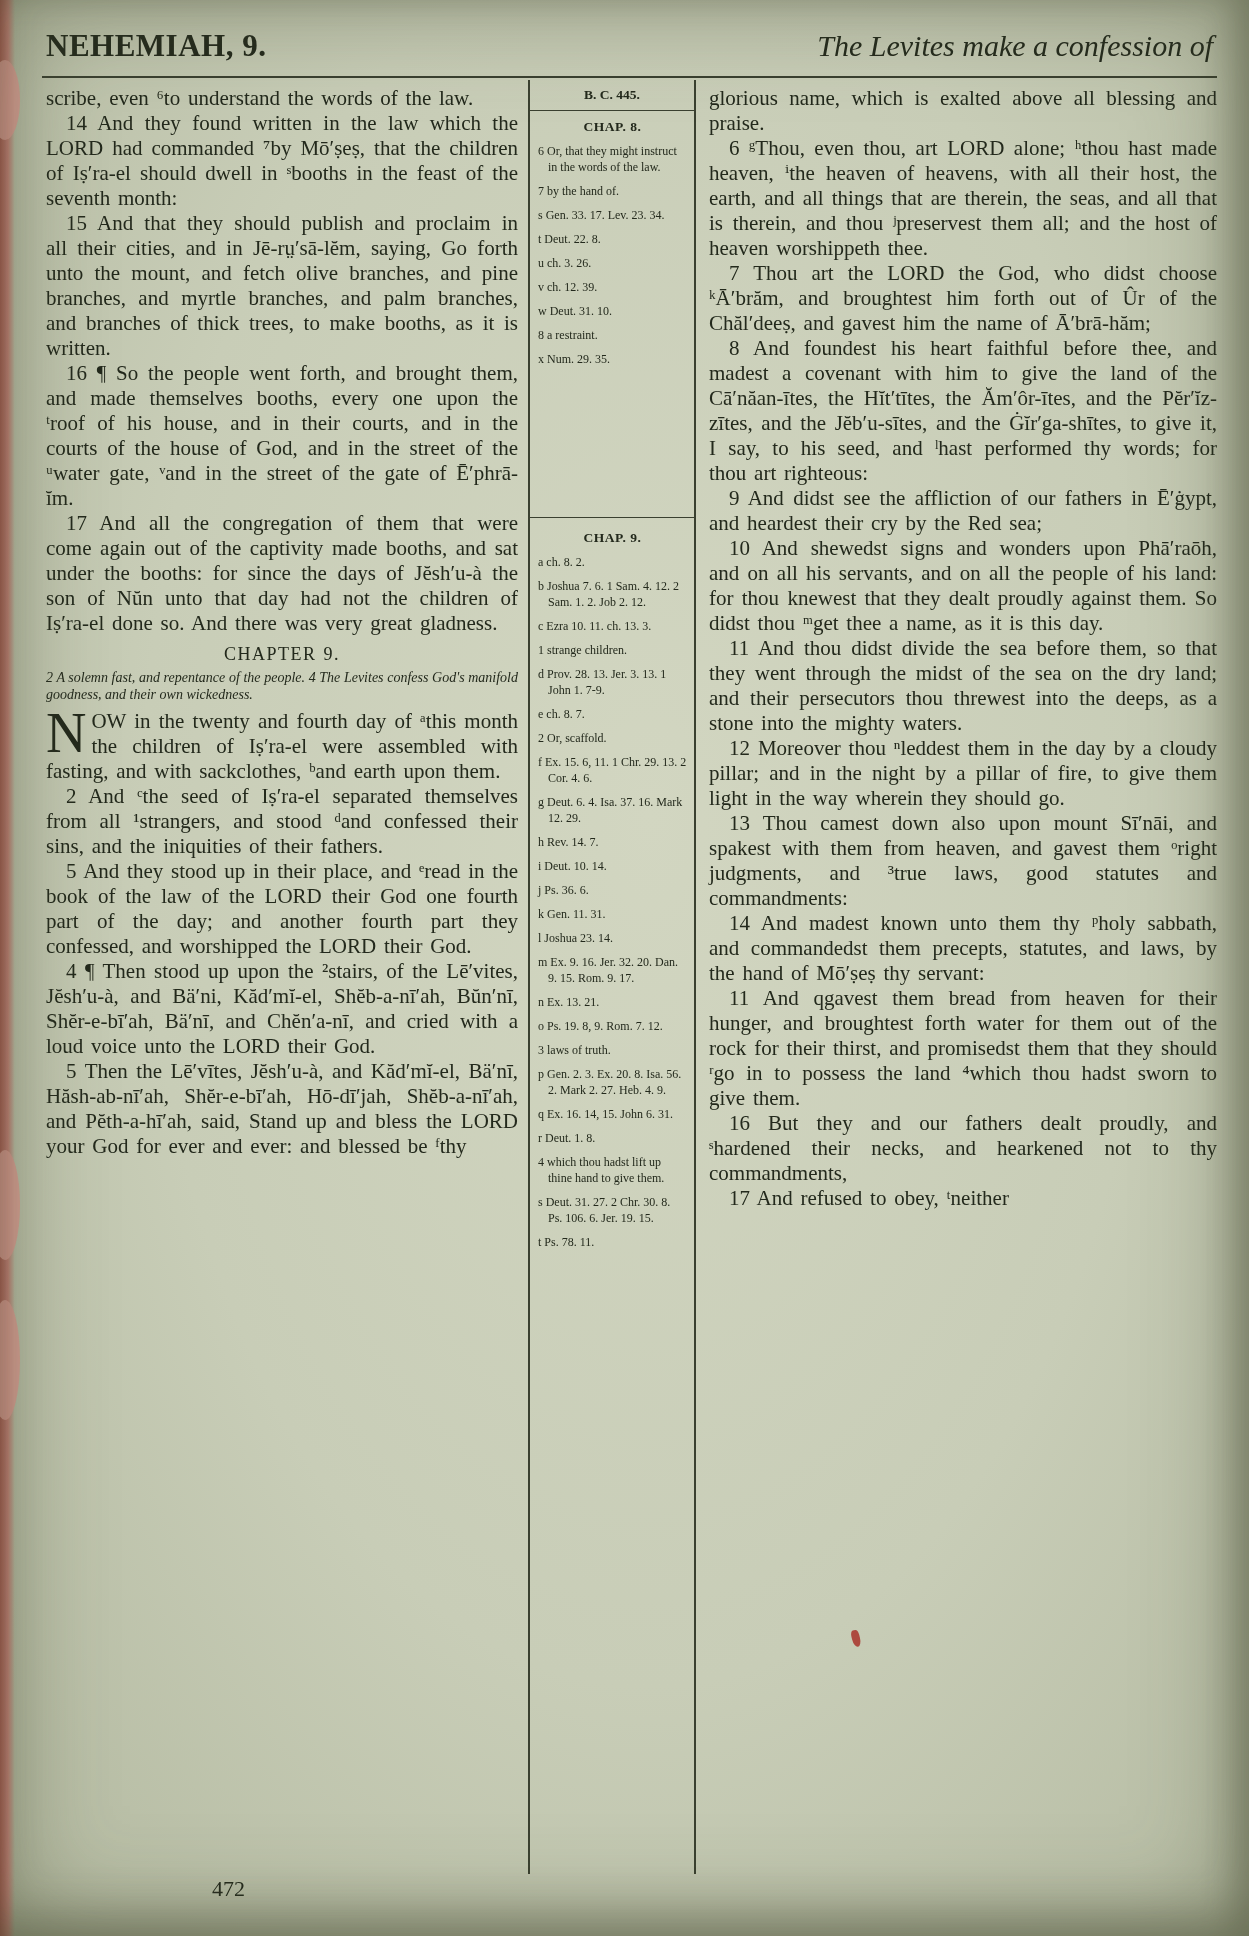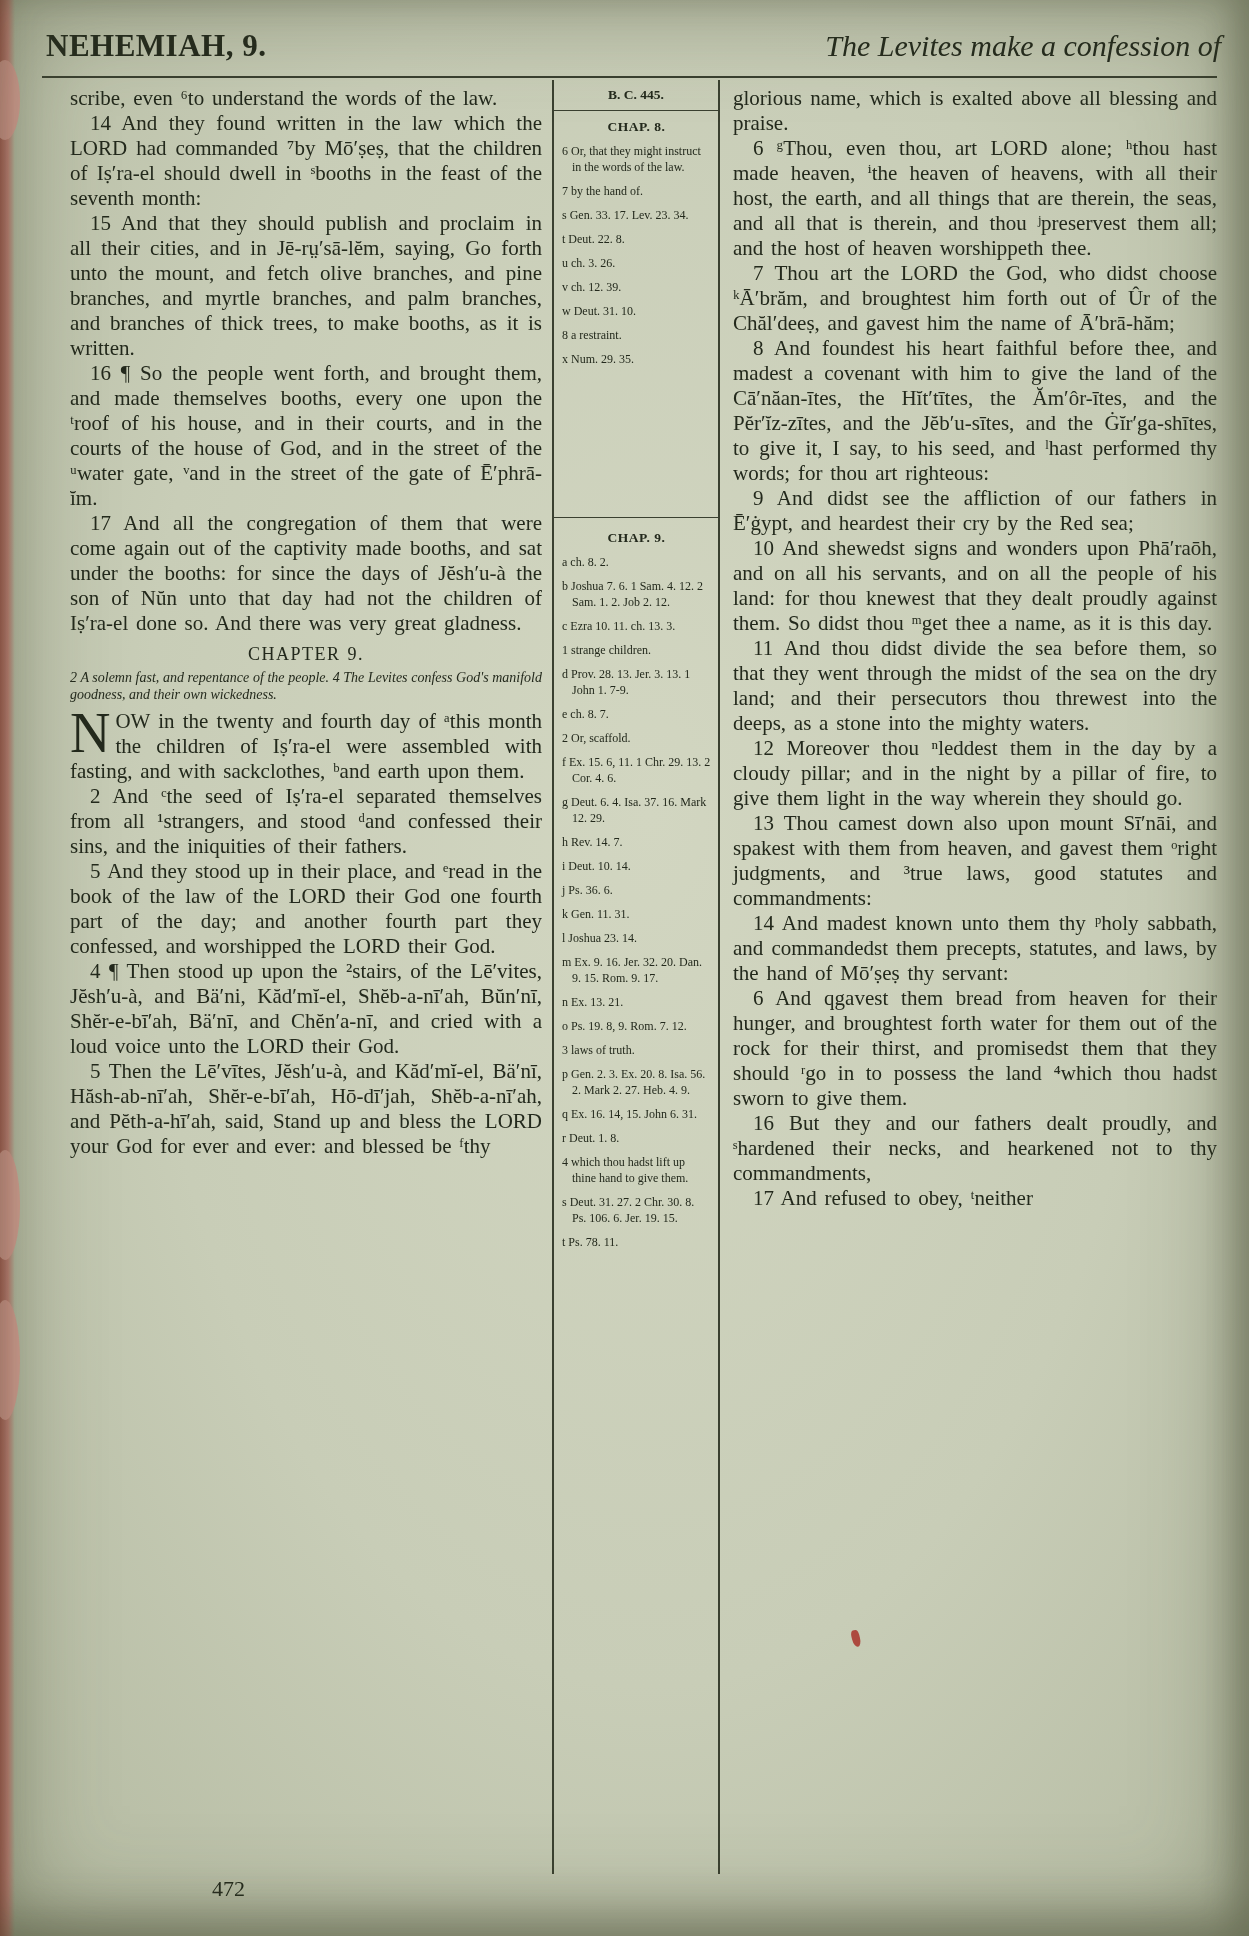--- a/index.html
+++ b/index.html
@@ -24,38 +24,38 @@
   .edge-blob {
     position: absolute; left: -10px; width: 30px;
     background: #e2a198; border-radius: 50%; opacity: .9; z-index: 2;
   }
   .edge-blob.b1 { top: 60px;  height: 80px; }
   .edge-blob.b2 { top: 1150px; height: 110px; }
   .edge-blob.b3 { top: 1300px; height: 120px; }
 
   
   .header {
-    position: absolute; top: 28px; left: 46px; right: 28px;
+    position: absolute; top: 28px; left: 46px; right: 36px;
     display: flex; justify-content: space-between; align-items: baseline;
     z-index: 3;
     gap: 8px;
   }
   .h-left  { font-weight: bold; font-size: 31px; letter-spacing: .5px; }
   .h-right { font-style: italic; font-size: 30px; }
   .header-rule {
     position: absolute; top: 76px; left: 42px; right: 32px;
     border-top: 2.5px solid #3a4030; z-index: 3;
   }
 
   
   .columns {
     position: absolute; top: 80px; left: 46px; right: 32px; bottom: 62px;
     display: flex; z-index: 3; overflow: hidden;
   }
-  .col-left  { width: 482px; padding: 6px 10px 0 0; box-sizing: border-box; margin-left: 24px; }
+  .col-left  { width: 482px; padding: 6px 10px 0 0; box-sizing: border-box; }
   .col-center {
     width: 168px; box-sizing: border-box;
     border-left: 2px solid #3a4030; border-right: 2px solid #3a4030;
     padding: 4px 7px 0 8px;
     font-size: 12.5px;
   }
   .col-right { flex: 1; padding: 6px 0 0 13px; box-sizing: border-box; }
 
   
   .verse {
@@ -201,21 +201,21 @@
         <p class="verse cont">glorious name, which is exalted above all blessing and praise.</p>
         <p class="verse">6 ᵍThou, even thou, art LORD alone; ʰthou hast made heaven, ⁱthe heaven of heavens, with all their host, the earth, and all things that are therein, the seas, and all that is therein, and thou ʲpreservest them all; and the host of heaven worshippeth thee.</p>
         <p class="verse">7 Thou art the LORD the God, who didst choose ᵏĀ′brăm, and broughtest him forth out of Ûr of the Chăl′deeṣ, and gavest him the name of Ā′brā-hăm;</p>
         <p class="verse">8 And foundest his heart faithful before thee, and madest a covenant with him to give the land of the Cā′năan-ītes, the Hĭt′tītes, the Ăm′ôr-ītes, and the Pĕr′ĭz-zītes, and the Jĕb′u-sītes, and the Ġĭr′ga-shītes, to give it, I say, to his seed, and ˡhast performed thy words; for thou art righteous:</p>
         <p class="verse">9 And didst see the affliction of our fathers in Ē′ġypt, and heardest their cry by the Red sea;</p>
         <p class="verse">10 And shewedst signs and wonders upon Phā′raōh, and on all his servants, and on all the people of his land: for thou knewest that they dealt proudly against them. So didst thou ᵐget thee a name, as it is this day.</p>
         <p class="verse">11 And thou didst divide the sea before them, so that they went through the midst of the sea on the dry land; and their persecutors thou threwest into the deeps, as a stone into the mighty waters.</p>
         <p class="verse">12 Moreover thou ⁿleddest them in the day by a cloudy pillar; and in the night by a pillar of fire, to give them light in the way wherein they should go.</p>
         <p class="verse">13 Thou camest down also upon mount Sī′nāi, and spakest with them from heaven, and gavest them ᵒright judgments, and ³true laws, good statutes and commandments:</p>
         <p class="verse">14 And madest known unto them thy ᵖholy sabbath, and commandedst them precepts, statutes, and laws, by the hand of Mō′ṣeṣ thy servant:</p>
-        <p class="verse">6 And qgavest them bread from heaven for their hunger, and broughtest forth water for them out of the rock for their thirst, and promisedst them that they should ʳgo in to possess the land ⁴which thou hadst sworn to give them.</p>
+        <p class="verse">11 And qgavest them bread from heaven for their hunger, and broughtest forth water for them out of the rock for their thirst, and promisedst them that they should ʳgo in to possess the land ⁴which thou hadst sworn to give them.</p>
         <p class="verse">16 But they and our fathers dealt proudly, and ˢhardened their necks, and hearkened not to thy commandments,</p>
         <p class="verse">17 And refused to obey, ᵗneither</p>
       </div>
 
   </div>
 
   <div class="page-number">472</div>
   <div class="red-mark"></div>
   <div class="vignette"></div>
 

